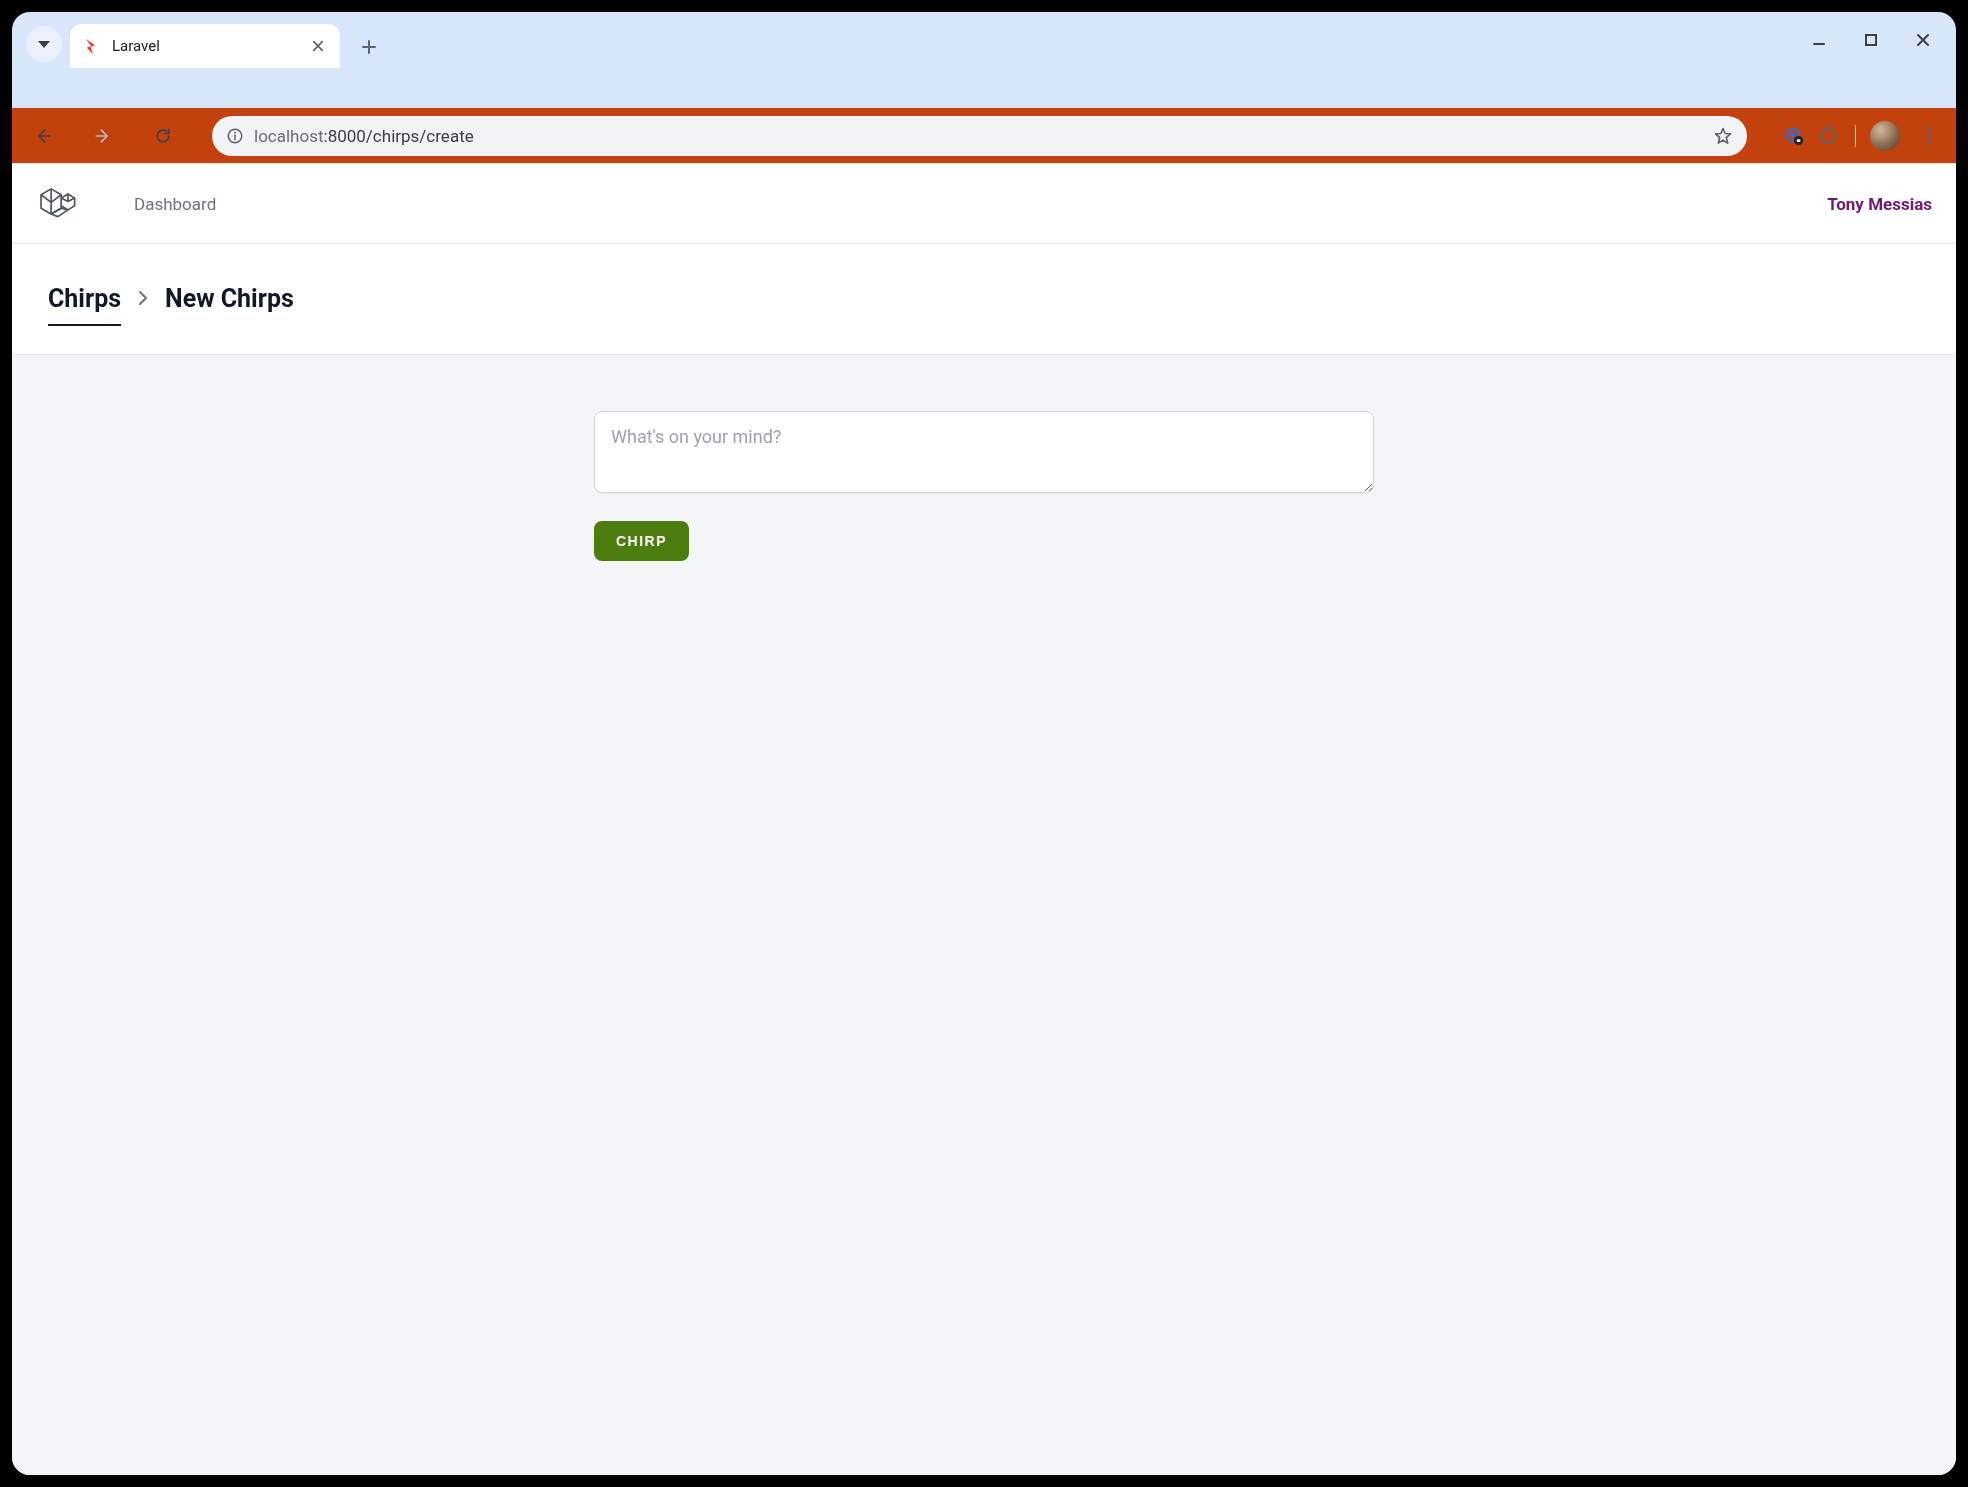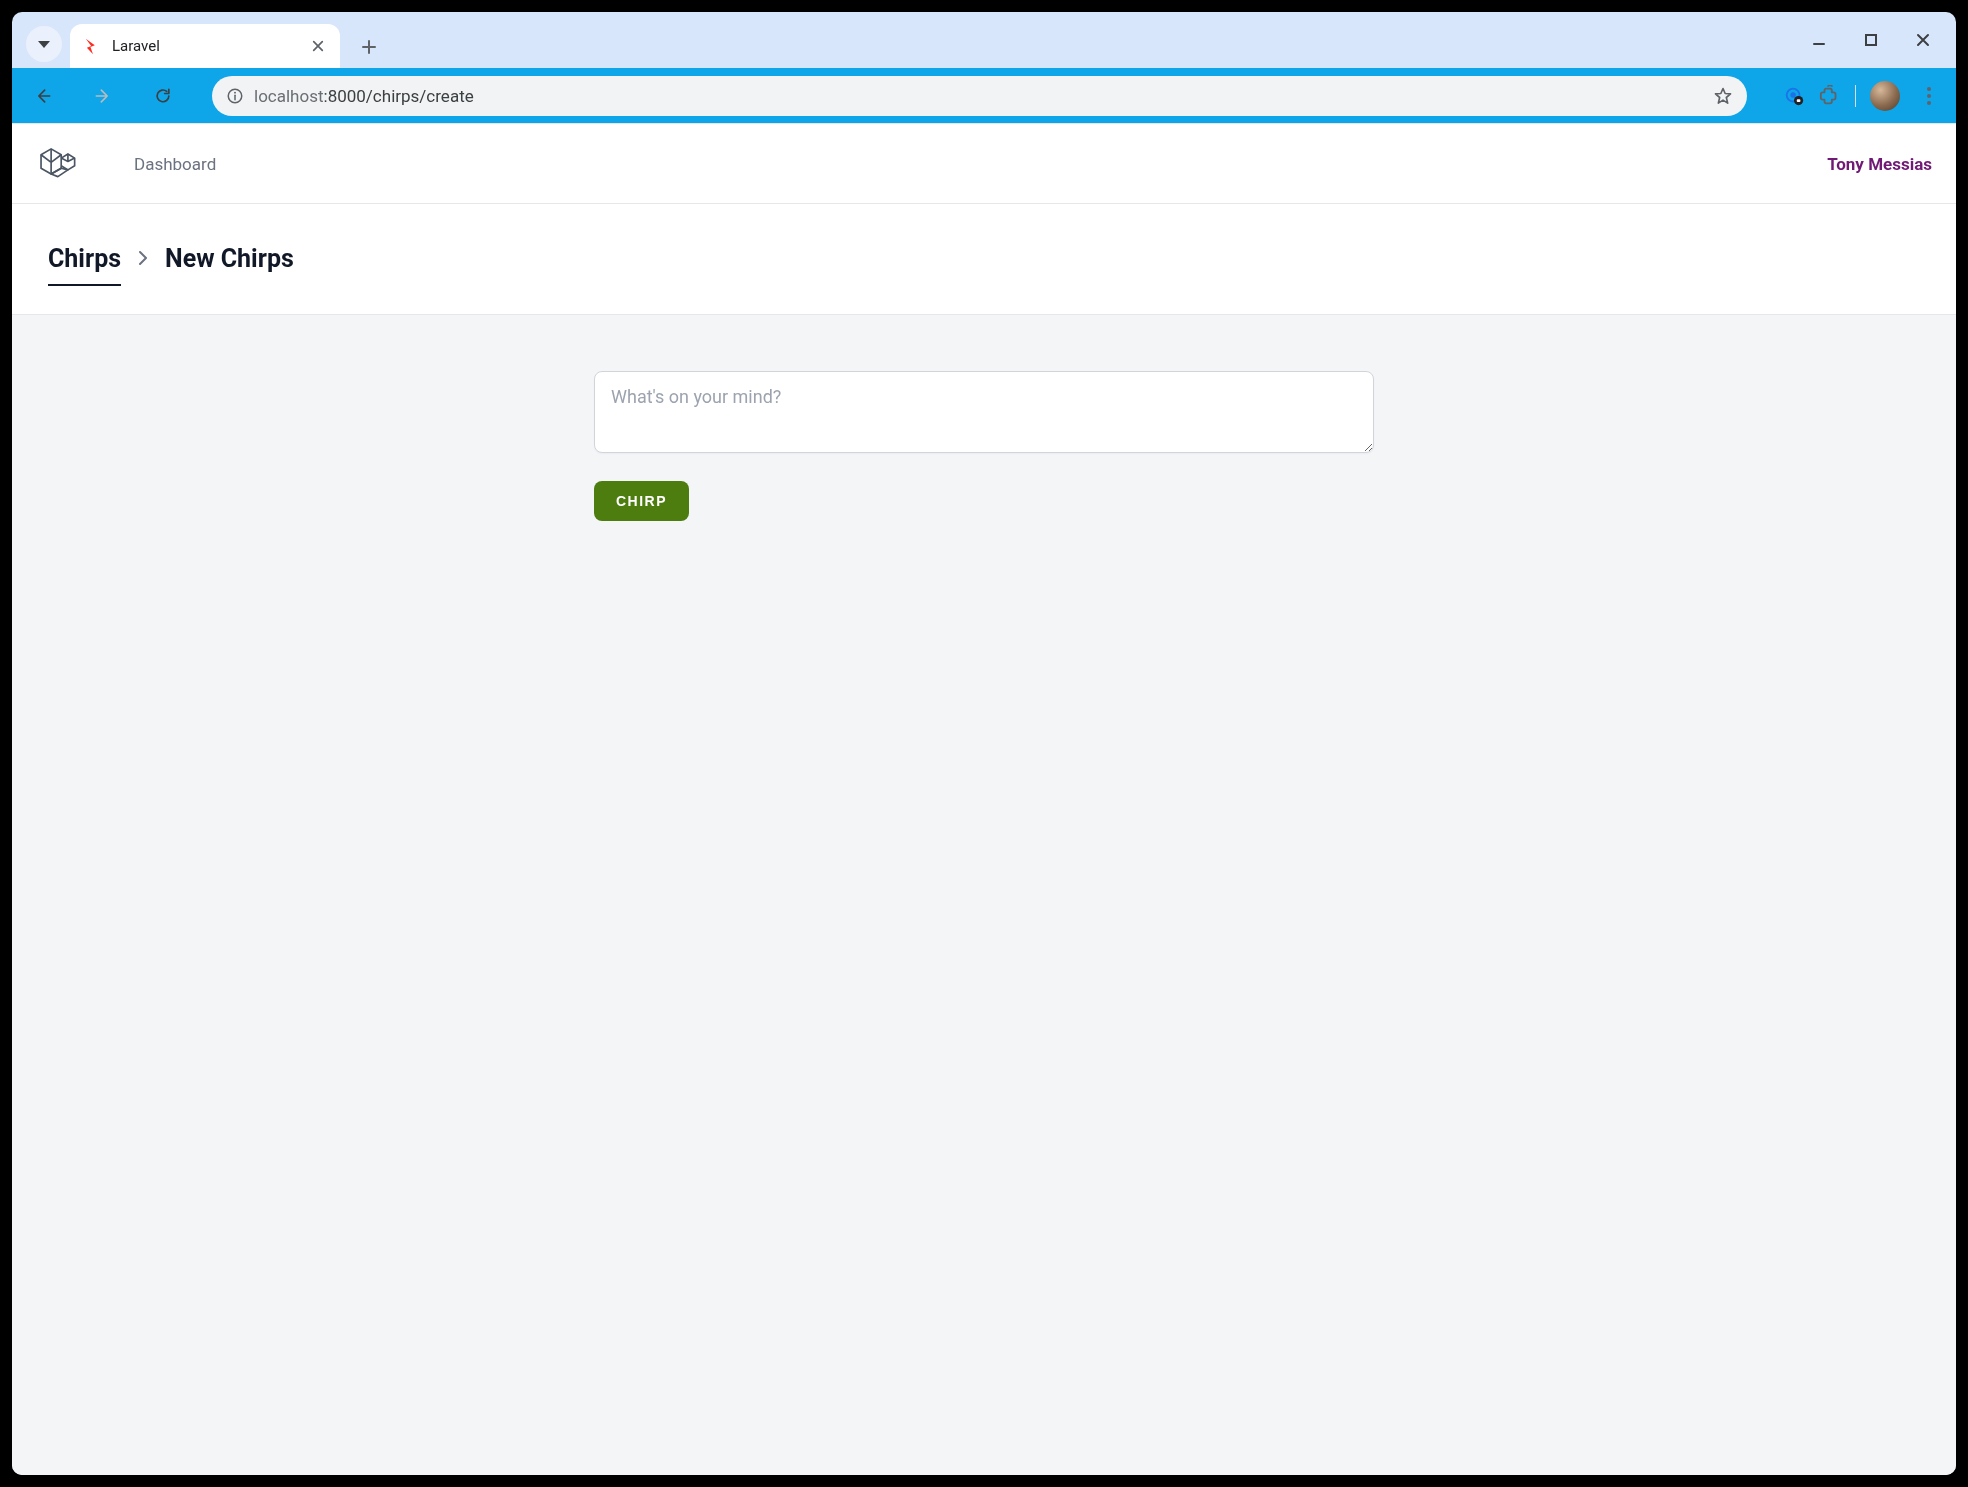--- a/index.html
+++ b/index.html
@@ -8,21 +8,21 @@
     font-family: -apple-system, BlinkMacSystemFont, "Segoe UI", Roboto, Helvetica, Arial, sans-serif;
     background: #000;
     display: flex;
     align-items: stretch;
     justify-content: stretch;
   }
   .frame {
     margin: 12px;
     flex: 1;
     background: #d8e6fb;
-    border-radius: 10px;
+    border-radius: 18px;
     overflow: hidden;
     display: flex;
     flex-direction: column;
   }
 
   
   .tabstrip {
     height: 56px;
     display: flex;
     align-items: flex-end;
@@ -75,26 +75,27 @@
   .wincontrols {
     position: absolute; right: 10px; top: 0; bottom: 0;
     display: flex; align-items: center; gap: 22px; padding-right: 8px;
   }
   .winbtn { width: 30px; height: 30px; display:flex; align-items:center; justify-content:center; cursor:pointer; color:#3c4043;}
   .winbtn svg { width: 14px; height: 14px; }
 
   
   .addressrow {
     height: 56px;
-    background: #0ea5e9;
+    background: #c2410c;
     display: flex;
     align-items: center;
     padding: 0 12px;
     gap: 22px;
     border-bottom: 1px solid #e5e7eb;
+    margin-top: 40px;
   }
   .navbtn {
     width: 38px; height: 38px;
     display: flex; align-items: center; justify-content: center;
     color: #3c4043; cursor: pointer; border-radius: 50%;
   }
   .navbtn.disabled { color: #b9bbbe; cursor: default; }
   .navbtn svg { width: 20px; height: 20px; }
   .omnibox {
     flex: 1;

